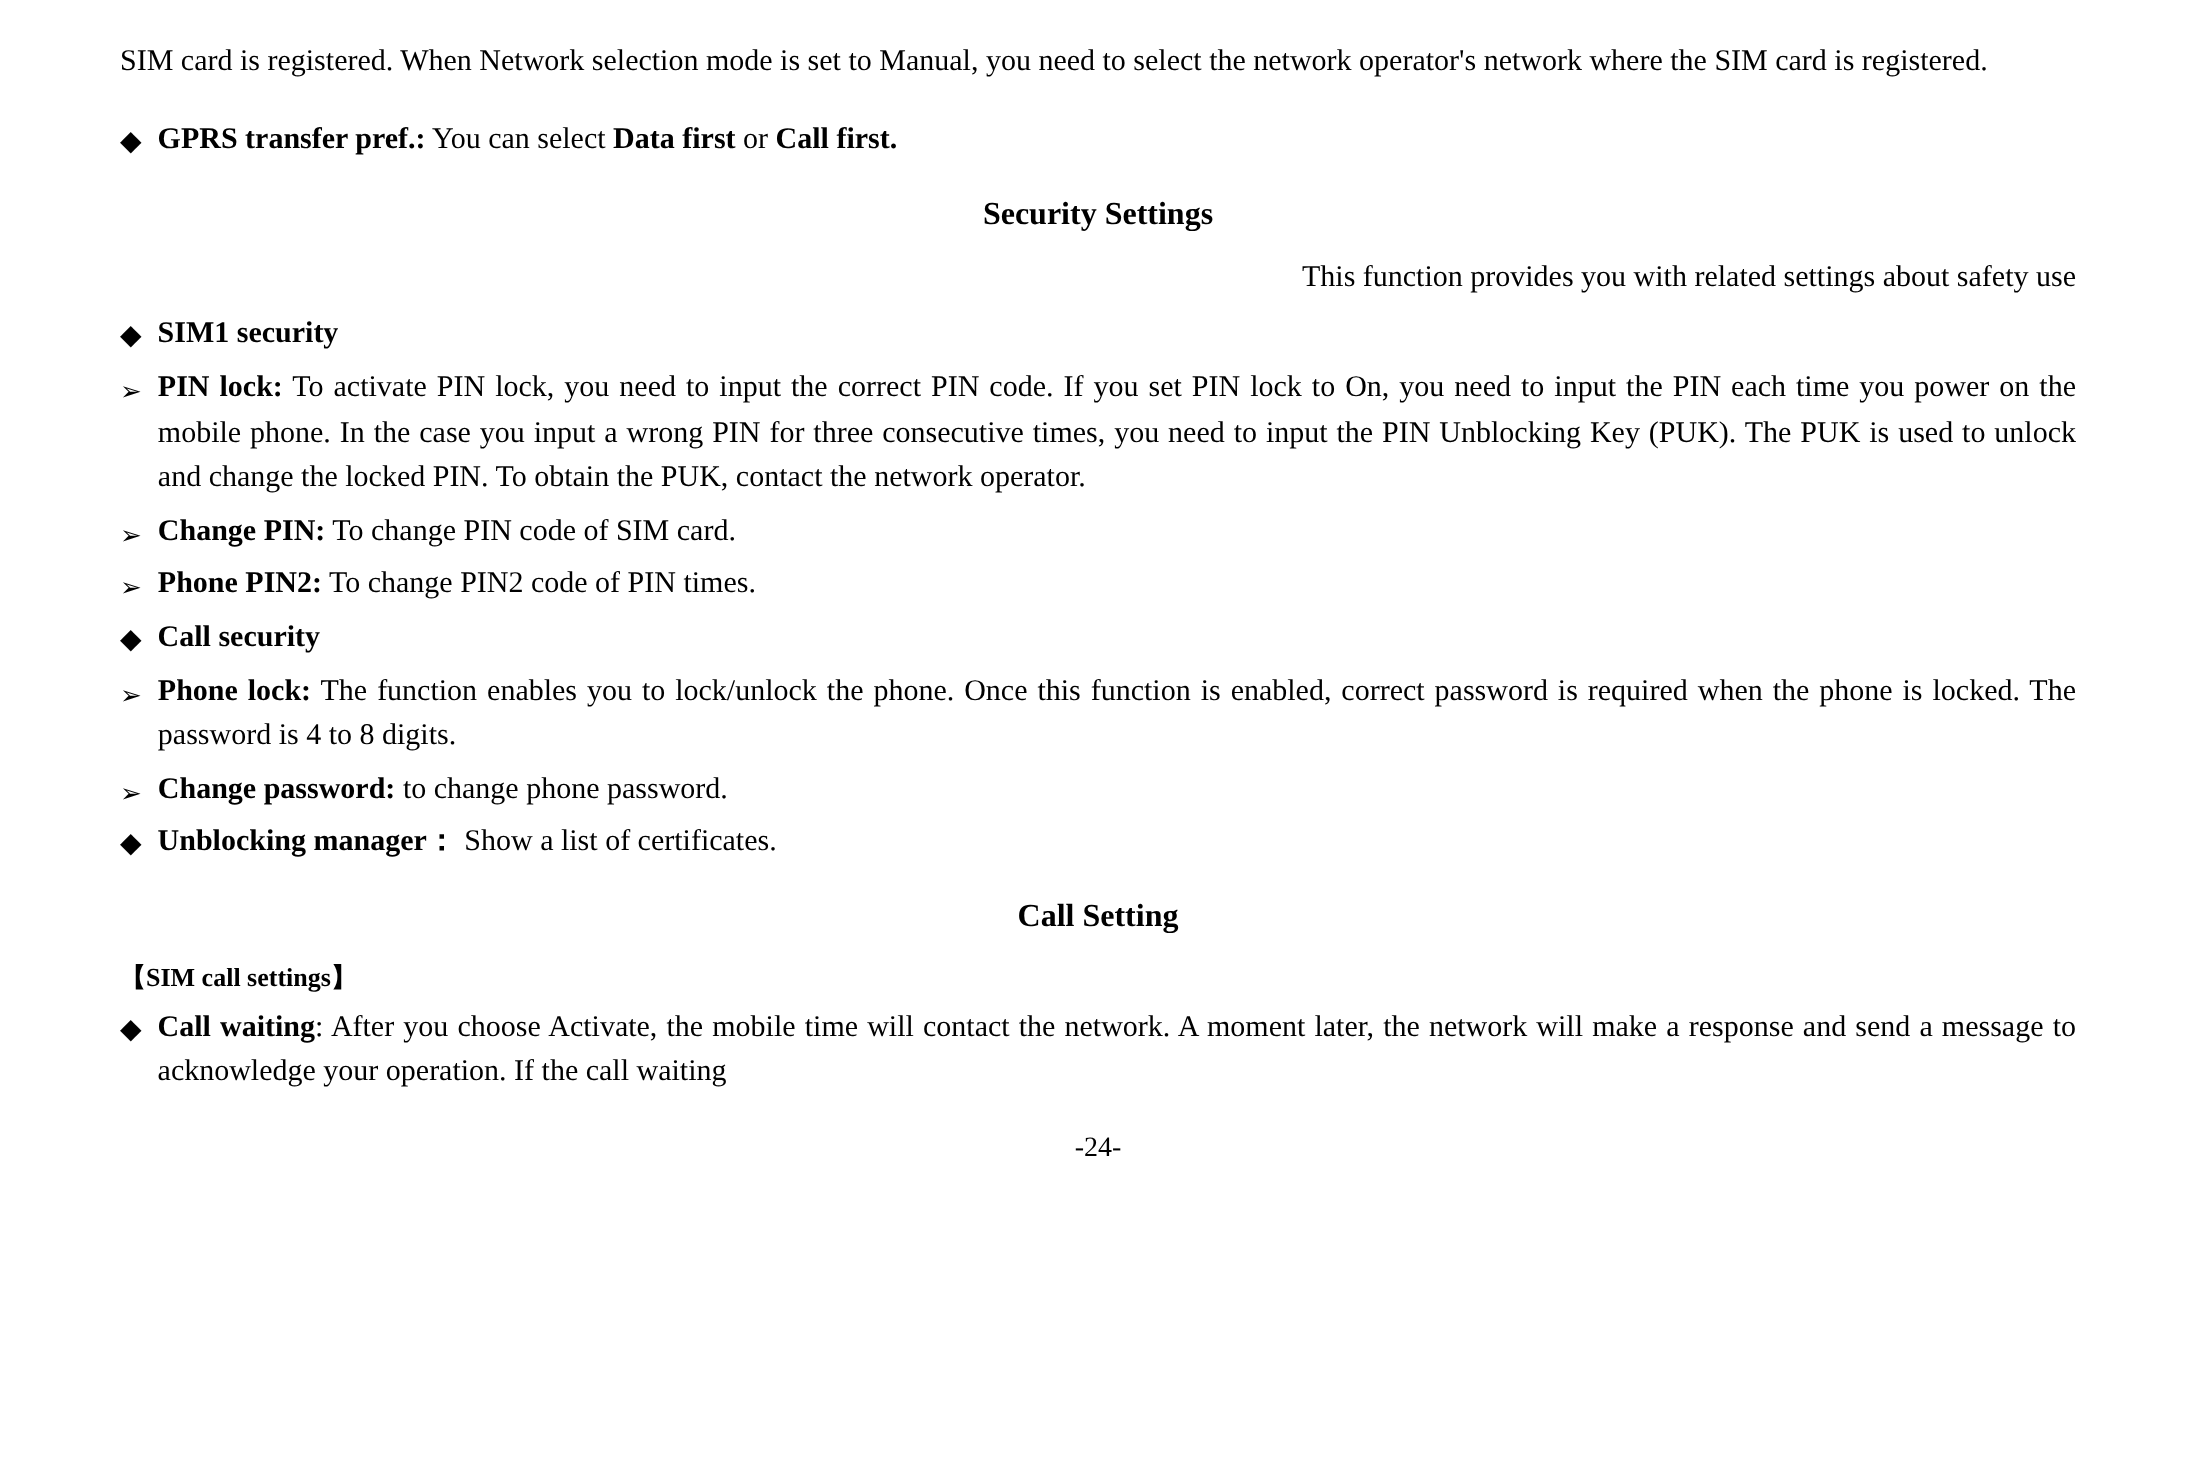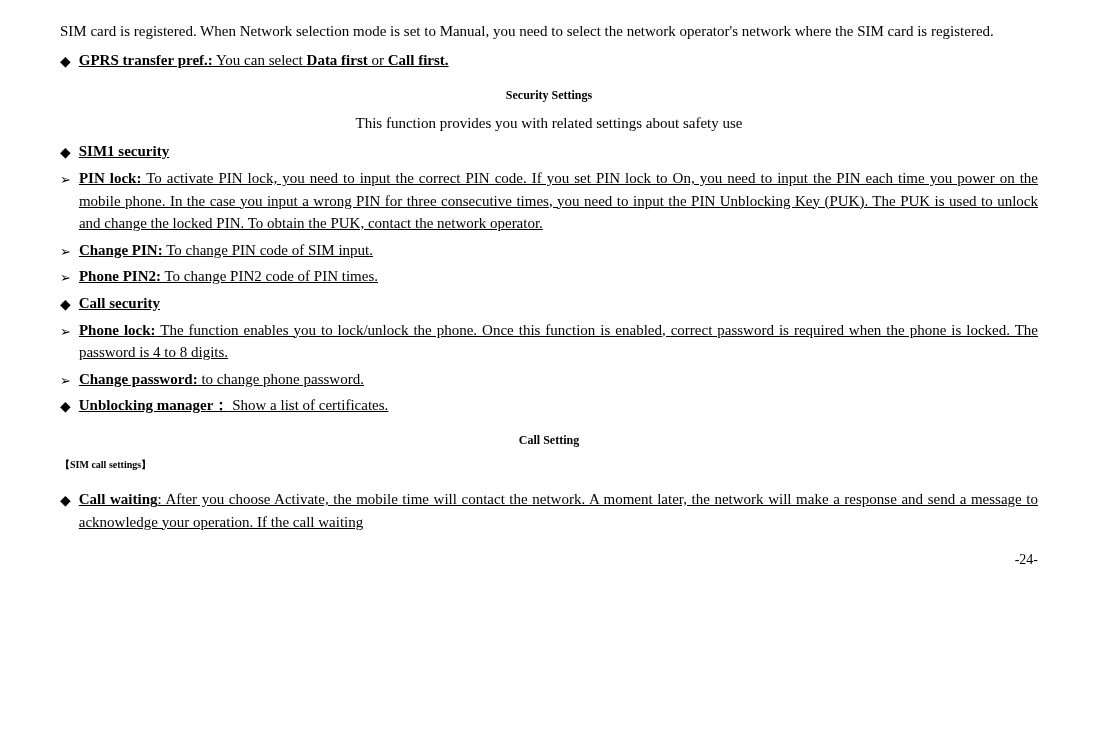--- a/index.html
+++ b/index.html
@@ -11,21 +11,21 @@
       background: #ffffff;
       font-family: "Times New Roman", Times, serif;
       font-size: 15px;
       color: #000000;
       width: 1098px;
       min-height: 734px;
       padding: 20px 60px 20px 60px;
       line-height: 1.5;
     }
     .intro-text {
-      margin-bottom: 6px;
+      margin-bottom: 16px;
       text-align: justify;
     }
     .bullet-item {
       display: flex;
       align-items: flex-start;
       margin-bottom: 4px;
     }
     .bullet-diamond {
       font-size: 14px;
       margin-right: 8px;
@@ -36,44 +36,43 @@
     .bullet-arrow {
       font-size: 13px;
       margin-right: 8px;
       margin-top: 3px;
       flex-shrink: 0;
       color: #000;
     }
     .bullet-content {
       text-align: justify;
       flex: 1;
-      text-decoration: underline;
     }
     .section-heading {
       text-align: center;
-      font-size: 12px;
+      font-size: 16px;
       font-weight: bold;
       margin: 14px 0 8px 0;
     }
     .sub-heading-bold {
       font-weight: bold;
     }
     .intro-para {
       margin-bottom: 6px;
-      text-align: center;
+      text-align: right;
     }
     .page-number {
-      text-align: right;
+      text-align: center;
       margin-top: 16px;
       font-size: 14px;
     }
     .sim-call-heading {
       font-weight: bold;
-      font-size: 10px;
-      margin-bottom: 16px;
+      font-size: 13px;
+      margin-bottom: 4px;
     }
   </style>
 </head>
 <body>
 
 <div>
   <p class="intro-text">SIM card is registered. When Network selection mode is set to Manual, you need to select the network operator's network where the SIM card is registered.</p>
 </div>
 
 <div class="bullet-item">
@@ -97,21 +96,21 @@
 <div class="bullet-item">
   <span class="bullet-arrow">➢</span>
   <span class="bullet-content">
     <strong>PIN lock:</strong><span> To activate PIN lock, you need to input the correct PIN code. If you set PIN lock to On, you need to input the PIN each time you power on the mobile phone. In the case you input a wrong PIN for three consecutive times, you need to input the PIN Unblocking Key (PUK). The PUK is used to unlock and change the locked PIN. To obtain the PUK, contact the network operator.</span>
   </span>
 </div>
 
 <div class="bullet-item">
   <span class="bullet-arrow">➢</span>
   <span class="bullet-content">
-    <strong>Change PIN:</strong><span> To change PIN code of SIM input.</span>
+    <strong>Change PIN:</strong><span> To change PIN code of SIM card.</span>
   </span>
 </div>
 
 <div class="bullet-item">
   <span class="bullet-arrow">➢</span>
   <span class="bullet-content">
     <strong>Phone PIN2:</strong><span> To change PIN2 code of PIN times.</span>
   </span>
 </div>
 

